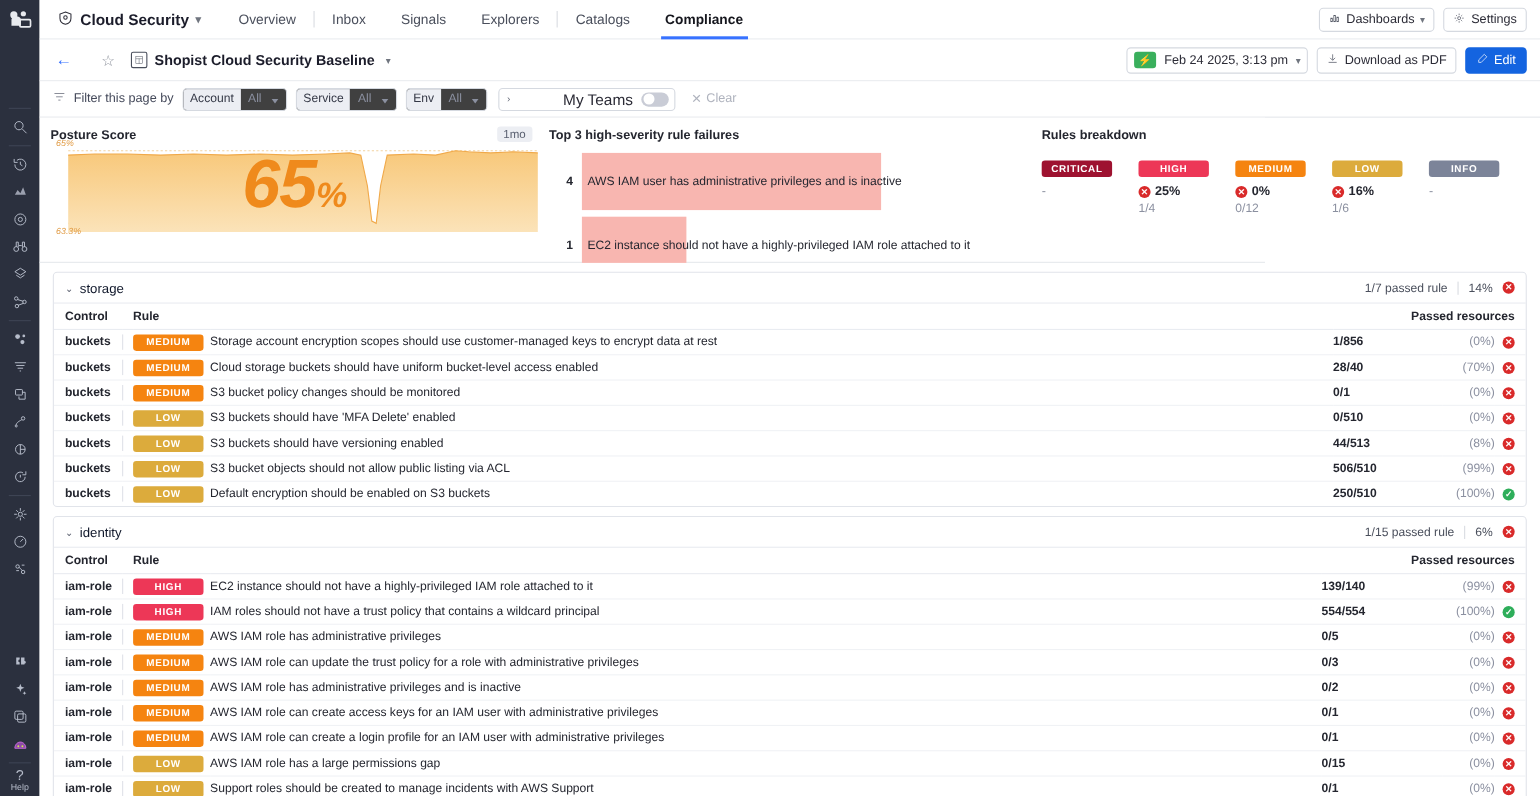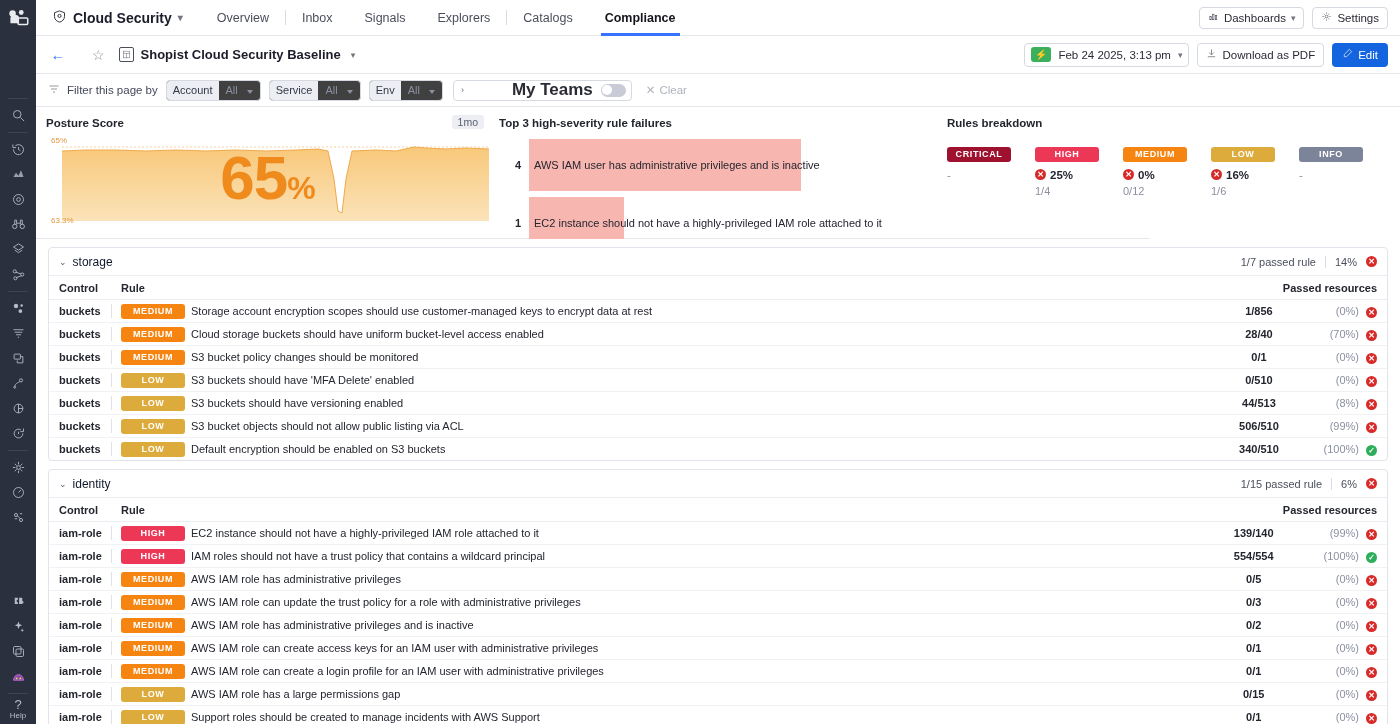--- a/index.html
+++ b/index.html
@@ -96,37 +96,37 @@
     border-radius:4px; height:21px; overflow:hidden; background:#404040; cursor:pointer;
   }
   .fgroup .fkey { background:#eceef3; color:#343846; font-size:11px; padding:0 6px; height:100%; display:flex;align-items:center; font-weight:500;}
   .fgroup .fval { color:#8b90a0; font-size:11px; padding:0 22px 0 7px; position:relative; height:100%; display:flex;align-items:center;}
   .fgroup .fval:after{content:"";position:absolute;right:7px;top:9px;border-left:3.5px solid transparent;border-right:3.5px solid transparent;border-top:4px solid #8b90a0;}
   #myteams {
     margin-left:10px; display:flex; align-items:center; gap:8px; border:1px solid #d5d9e0;
     border-radius:4px; height:21px; padding:0 5px 0 7px; background:#fff; cursor:pointer; min-width:135px;
   }
   #myteams .chev{font-size:9px;color:#5c6170;}
-  #myteams .mt-label{font-size:17px;color:#2b2b36;font-weight:700;padding-left:40px;}
+  #myteams .mt-label{font-size:14px;color:#2b2b36;font-weight:400;padding-left:40px;}
   #myteams .toggle{margin-left:auto;width:25px;height:13px;border-radius:7px;background:#c9ccd6;position:relative;}
   #myteams .toggle:after{content:"";position:absolute;left:1.5px;top:1.5px;width:10px;height:10px;border-radius:50%;background:#fff;}
   #clear-btn{margin-left:14px;display:flex;align-items:center;gap:4px;color:#aeb2bd;font-size:11.5px;cursor:pointer;}
   
   #summary {
     position:absolute; left:36px; top:107px; width:1114px; height:132px;
     background:#fff; border-bottom:1px solid #e4e7ec; display:flex;
   }
   .sum-col { padding:10px 0 0 10px; position:relative; }
   #posture-col { width:460px; }
   .sum-title { font-size:11.5px; font-weight:700; color:#24262f; }
   #period-badge {
     position:absolute; right:5px; top:8px; font-size:10.5px; color:#5a6070;
     background:#eceef3; border-radius:3px; padding:1px 6px;
   }
-  #posture-chart { position:relative; margin-top:10px; width:443px; height:82px; }
+  #posture-chart { position:relative; width:443px; height:82px;font-style:italic; }
   #posture-chart .axis-top { position:absolute; left:5px; top:-3px; font-size:8px; color:#e09a43; }
   #posture-chart .axis-bot { position:absolute; left:5px; bottom:-4px; font-size:8px; color:#e09a43; }
   #posture-chart .big {
     position:absolute; left:0; right:0; top:-2px; text-align:center;
     font-size:62px; font-weight:800; color:#ef8a1c; line-height:82px; letter-spacing:-1px;
   }
   #posture-chart .big .pct { font-size:32px; }
   #failures-col { width:448px; padding-left:10px; }
   .fail-row { display:flex; align-items:center; margin-top:6px; font-size:11px; }
   .fail-count { width:22px; text-align:right; margin-right:8px; font-weight:600; color:#24262f; }
@@ -157,21 +157,21 @@
   .sec-right { margin-left:auto; display:flex; align-items:center; gap:9px; font-size:11px; color:#4a4f5c;}
   .sec-right .vdiv{width:1px;height:12px;background:#d9dce2;}
   table { width:100%; border-collapse:collapse; }
   th { font-size:11px; font-weight:700; color:#24262f; text-align:left; padding:6px 0 5px 0; }
   td { font-size:11px; color:#24262f; padding:3.5px 0; vertical-align:middle; }
   .c-control { width:62px; padding-left:10px; font-weight:700; }
   .c-sep { width:10px; }
   .c-sep div { width:1px; height:14px; background:#dfe2e8; }
   .c-sev { width:70px; }
   .c-rule { }
-  .c-res { text-align:center; padding-right:5px; font-weight:600; white-space:nowrap; }
+  .c-res { text-align:left; padding-right:5px; font-weight:600; white-space:nowrap; }
   .c-pct { text-align:right; width:48px; color:#8b90a0; font-weight:400; }
   .c-stat { width:28px; text-align:right; padding-right:10px; }
   .th-res { text-align:right; padding-right:10px; }
   tbody tr { border-top:1px solid #f0f2f5; }
   thead tr th { border-bottom:1px solid #e9ecf1; }
 </style>
 </head>
 <body>
 
 <div id="left-rail">
@@ -624,21 +624,21 @@
               <td class="c-pct">(99%)</td>
               <td class="c-stat"><span class="xcircle">✕</span></td>
             </tr>
             <tr>
               <td class="c-control">buckets</td>
               <td class="c-sep">
                 <div></div>
               </td>
               <td class="c-sev"><span class="sev-pill" style="background:#dcab3c">LOW</span></td>
               <td class="c-rule">Default encryption should be enabled on S3 buckets</td>
-              <td class="c-res">340/510</td>
+              <td class="c-res">250/510</td>
               <td class="c-pct">(100%)</td>
               <td class="c-stat"><span class="ocircle">✓</span></td>
             </tr>
           </tbody>
         </table>
       </div>
       <div class="section">
         <div class="sec-head">
           <span class="sec-chev">⌄</span>
           <span class="sec-name">identity</span>

